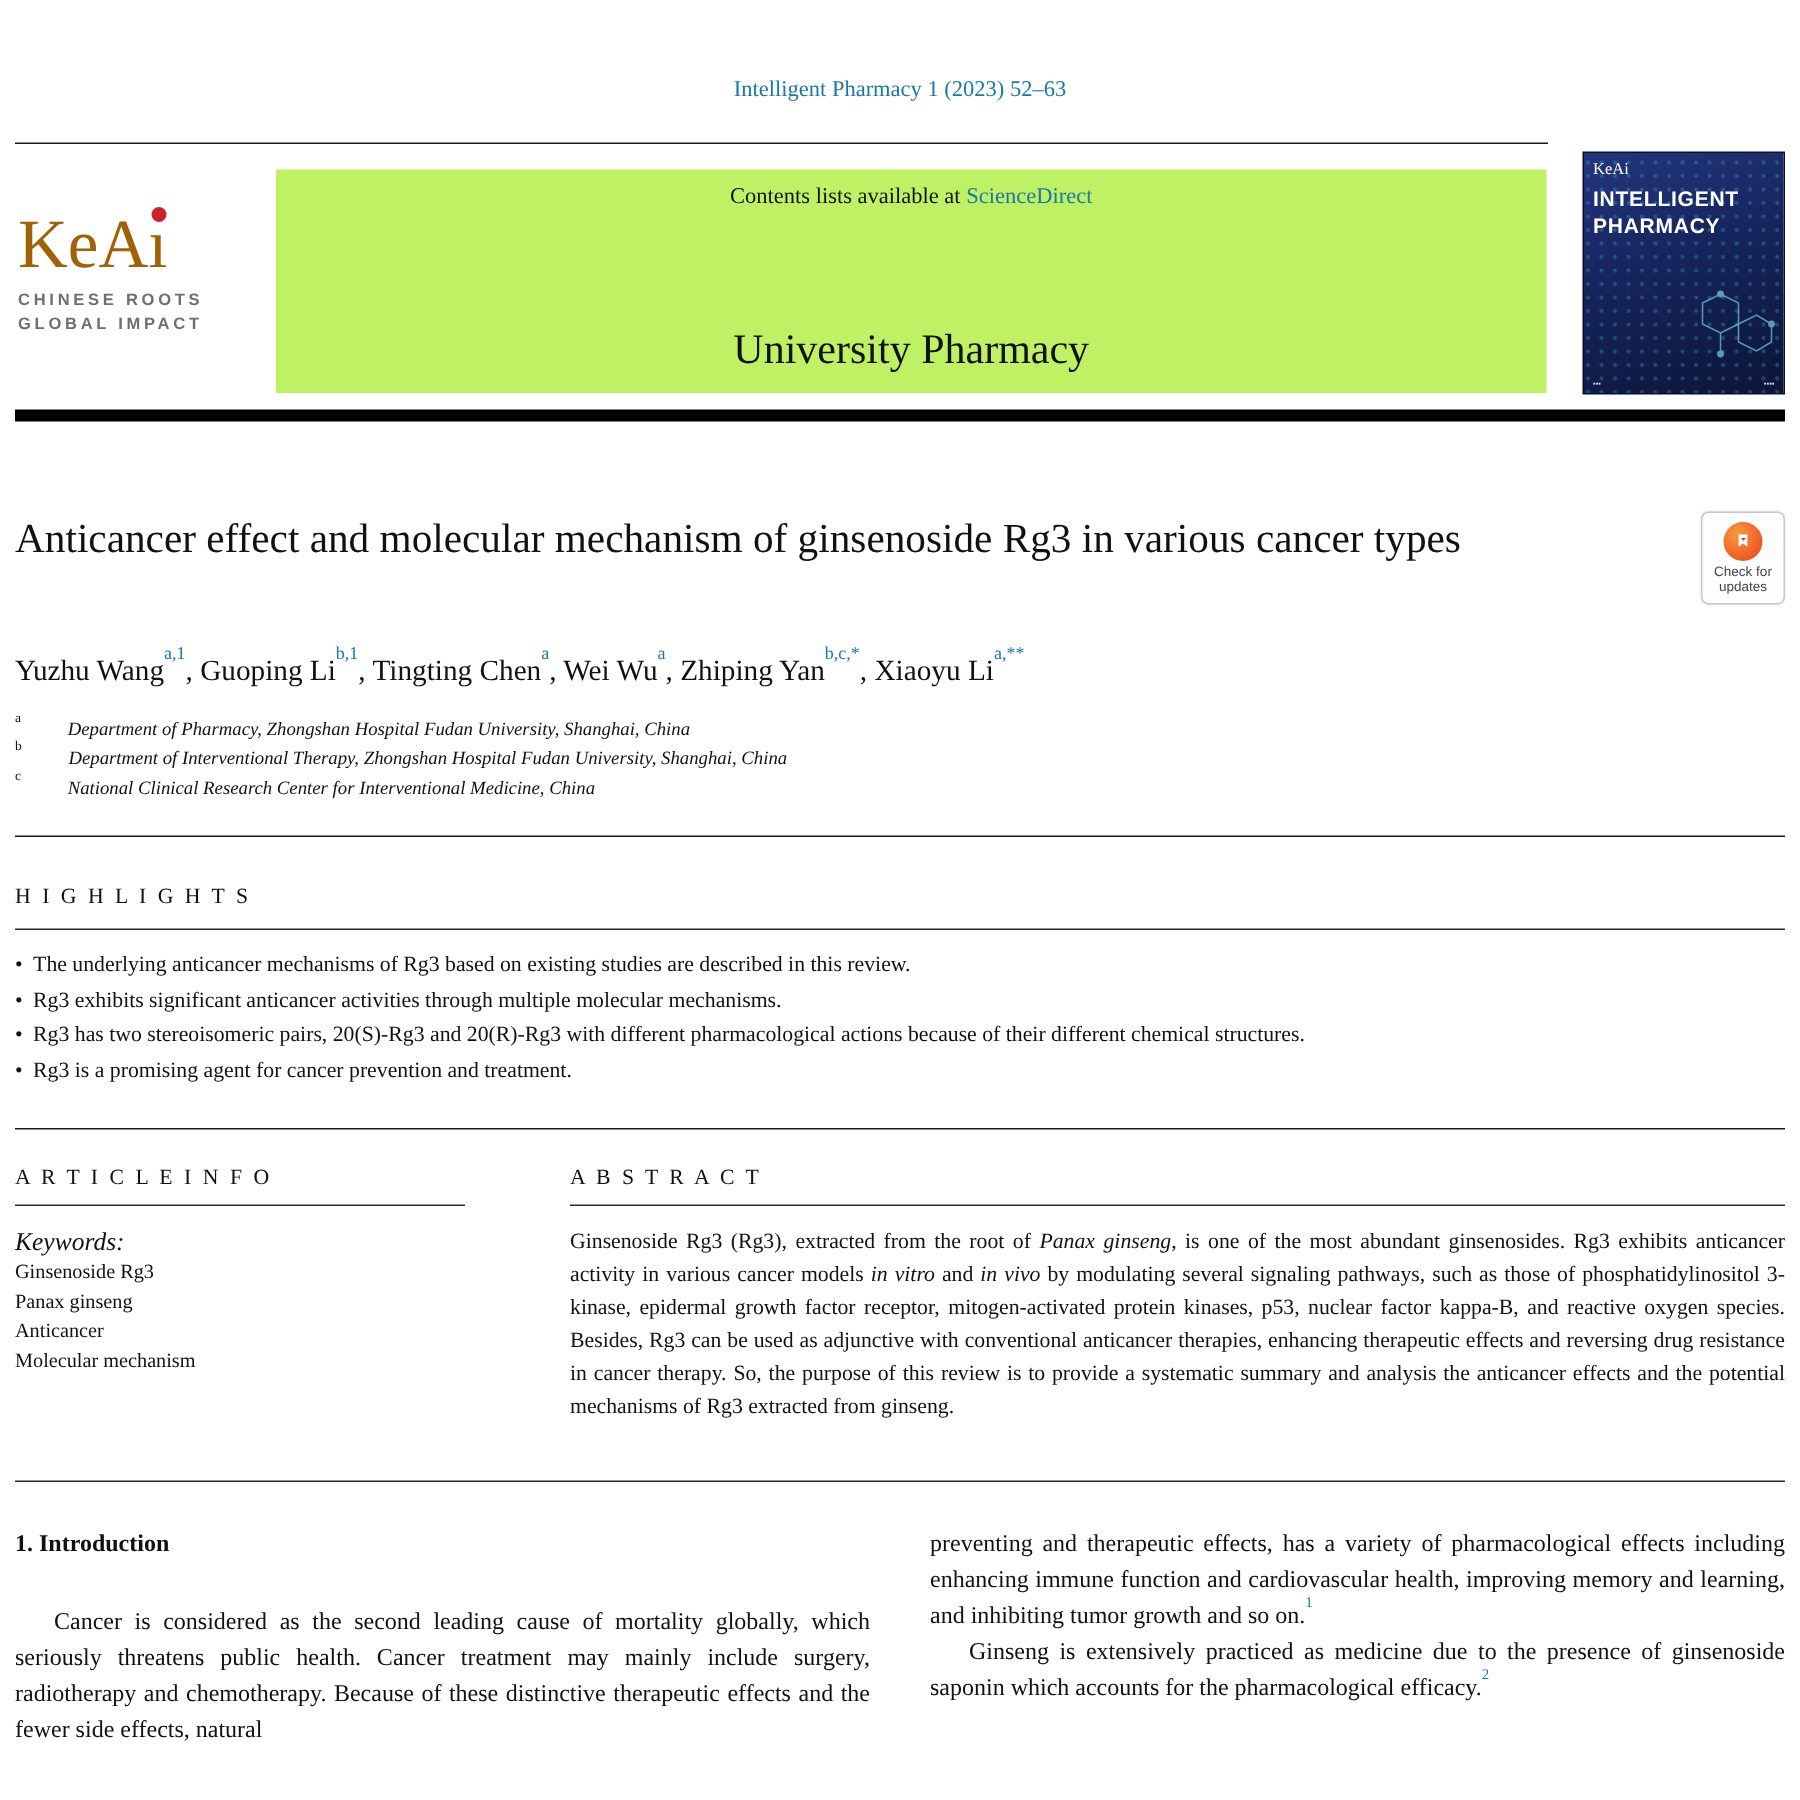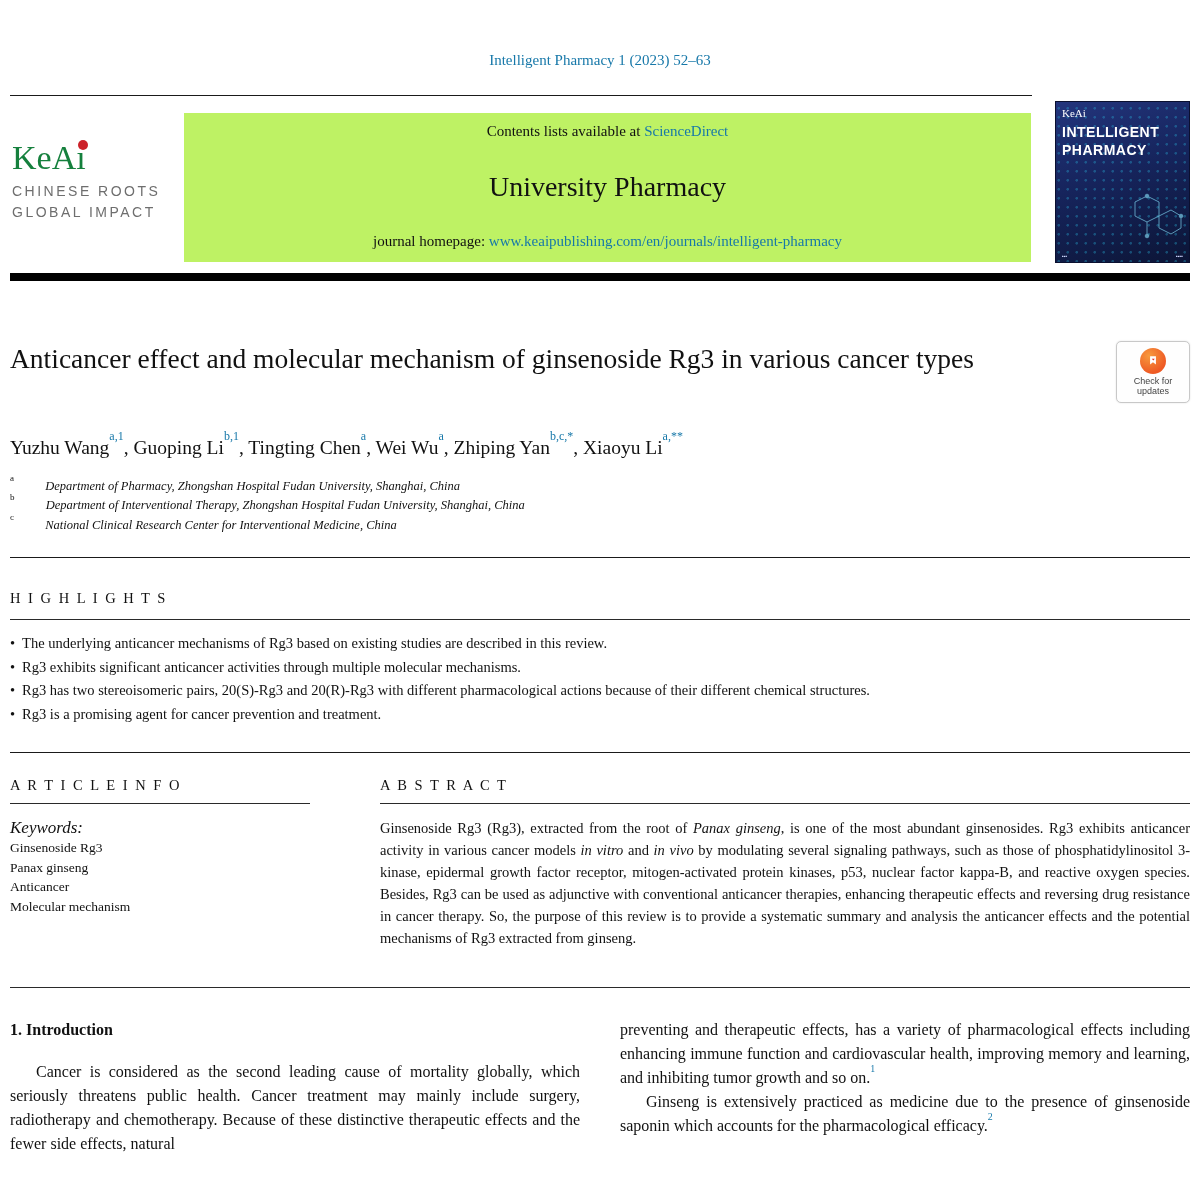--- a/index.html
+++ b/index.html
@@ -14,24 +14,24 @@
 
   
   .citation{text-align:center;font-size:15px;color:var(--link);margin-bottom:26px;}
 
   .rule{height:1px;background:#1a1a1a;border:0;}
   .toprule{margin-right:158px;}
 
   
   .masthead{display:flex;align-items:stretch;margin-top:5px;height:162px;}
   .keai-block{width:166px;display:flex;flex-direction:column;justify-content:center;align-items:flex-start;padding-left:2px;}
-  .keai-text{font-size:34px;font-family:"Liberation Serif",serif;color:#15803d;line-height:1;}
+  .keai-text{font-size:46px;font-family:"Liberation Serif",serif;color:#a16207;line-height:1;}
   .keai-i{position:relative;}
   .keai-dot{position:absolute;width:10px;height:10px;border-radius:50%;background:var(--keai-red);top:1px;left:2px;}
-  .keai-tag{font-family:"Liberation Sans",sans-serif;font-size:14px;letter-spacing:2.5px;color:#6e6e6e;margin-top:6px;line-height:1.5;}
+  .keai-tag{font-family:"Liberation Sans",sans-serif;font-size:11px;letter-spacing:2.5px;color:#6e6e6e;margin-top:6px;line-height:1.5;font-weight:bold;}
 
   .mast-box{flex:1;background:#bef264;margin:12px 24px 0 8px;height:149px;display:flex;flex-direction:column;justify-content:space-between;padding:10px 0 12px 0;text-align:center;}
   .contents-line{font-size:15px;color:#111;}
   .contents-line a, .link{color:var(--link);text-decoration:none;cursor:pointer;}
   .mast-title{font-size:28px;font-family:"Liberation Serif",serif;color:#111;}
   .homepage-line{font-size:15px;color:#111;}
 
   .cover{width:135px;height:162px;background:
       radial-gradient(circle at 30% 70%, rgba(40,180,220,.35) 1px, transparent 1.6px),
       linear-gradient(160deg,#23357d 0%, var(--cover-bg) 45%, #0c1536 100%);
@@ -39,21 +39,21 @@
   .cover-keai{position:absolute;top:5px;left:6px;font-family:"Liberation Serif",serif;font-size:11px;color:#fff;}
   .cover-title{position:absolute;top:22px;left:6px;right:4px;font-weight:bold;font-size:14px;letter-spacing:.5px;line-height:1.25;}
   .cover-mol{position:absolute;bottom:18px;right:4px;opacity:.8;}
   .cover-foot{position:absolute;bottom:3px;left:6px;right:6px;display:flex;justify-content:space-between;font-size:5px;color:#cfd8ff;}
 
   .blackbar{height:8px;background:#000;margin-top:10px;}
 
   
   .title-row{display:flex;justify-content:space-between;align-items:flex-start;margin-top:60px;gap:32px;}
   h1.article-title{font-size:27.5px;font-weight:normal;line-height:1.33;max-width:1030px;color:#111;}
-  .check-badge{width:74px;height:62px;border:1px solid #c8c8c8;border-radius:5px;background:#fefefe;display:flex;flex-direction:column;align-items:center;justify-content:center;gap:2px;cursor:pointer;box-shadow:0 0 2px rgba(0,0,0,.12);}
+  .check-badge{width:56px;height:62px;border:1px solid #c8c8c8;border-radius:5px;background:#fefefe;display:flex;flex-direction:column;align-items:center;justify-content:center;gap:2px;cursor:pointer;box-shadow:0 0 2px rgba(0,0,0,.12);}
   .cb-circle{width:26px;height:26px;border-radius:50%;background:radial-gradient(circle at 35% 30%, #f79a3e, #ee5a24 70%);display:flex;align-items:center;justify-content:center;}
   .cb-text{font-family:"Liberation Sans",sans-serif;font-size:9px;color:#444;line-height:1.15;text-align:center;}
 
   
   .authors{margin-top:34px;font-size:19.5px;color:#111;}
   .author-mark{color:var(--link);font-size:12px;position:relative;top:-7px;}
   sup{font-size:62%;position:relative;top:-0.45em;line-height:0;}
   .affils{margin-top:18px;font-size:12.5px;line-height:1.55;}
   .affil-text{font-style:italic;margin-left:28px;}
   .affil sup{font-size:9px;}
@@ -75,21 +75,21 @@
   .col-rule{height:1px;background:#2a2a2a;margin-top:9px;}
   .kw-label{font-style:italic;font-size:17px;margin-top:14px;}
   .kw{font-size:13.5px;line-height:1.45;}
   .abs-text{font-size:14.5px;line-height:1.52;text-align:justify;margin-top:13px;color:#111;}
 
   .below-abs-rule{margin-top:38px;background:#2a2a2a;}
 
   
   .body-cols{display:flex;margin-top:30px;gap:40px;}
   .bcol{flex:1;font-size:16px;line-height:1.5;text-align:justify;}
-  .bcol h2{font-size:16px;font-weight:bold;margin-bottom:18px;}
+  .bcol h2{font-size:16px;font-weight:bold;margin-bottom:28px;}
   .body-par{margin:0;}
   .body-par.indent{text-indent:26px;}
   .first-par{text-indent:26px;}
   .ref{color:var(--link);cursor:pointer;}
 </style>
 </head>
 <body>
 
 <div class="page">
 
@@ -102,21 +102,20 @@
       <div class="keai-text">KeA<span class="keai-i">ı<span class="keai-dot"></span></span></div>
       <div class="keai-tag">
         <div>CHINESE ROOTS</div>
         <div>GLOBAL IMPACT</div>
       </div>
     </div>
 
     <div class="mast-box">
       <div class="contents-line"><span>Contents lists available at </span><span class="link">ScienceDirect</span></div>
       <div class="mast-title">University Pharmacy</div>
-      <div class="homepage-line"><span>journal homepage: </span><span class="link">www.keaipublishing.com/en/journals/intelligent-pharmacy</span></div>
     </div>
 
     <div class="cover">
       <div class="cover-keai">KeAi</div>
       <div class="cover-title">
         <div>INTELLIGENT</div>
         <div>PHARMACY</div>
       </div>
       <svg class="cover-mol" width="70" height="60" viewBox="0 0 70 60">
         <g stroke="#7fd4ef" stroke-width="1" fill="none" opacity="0.85">

